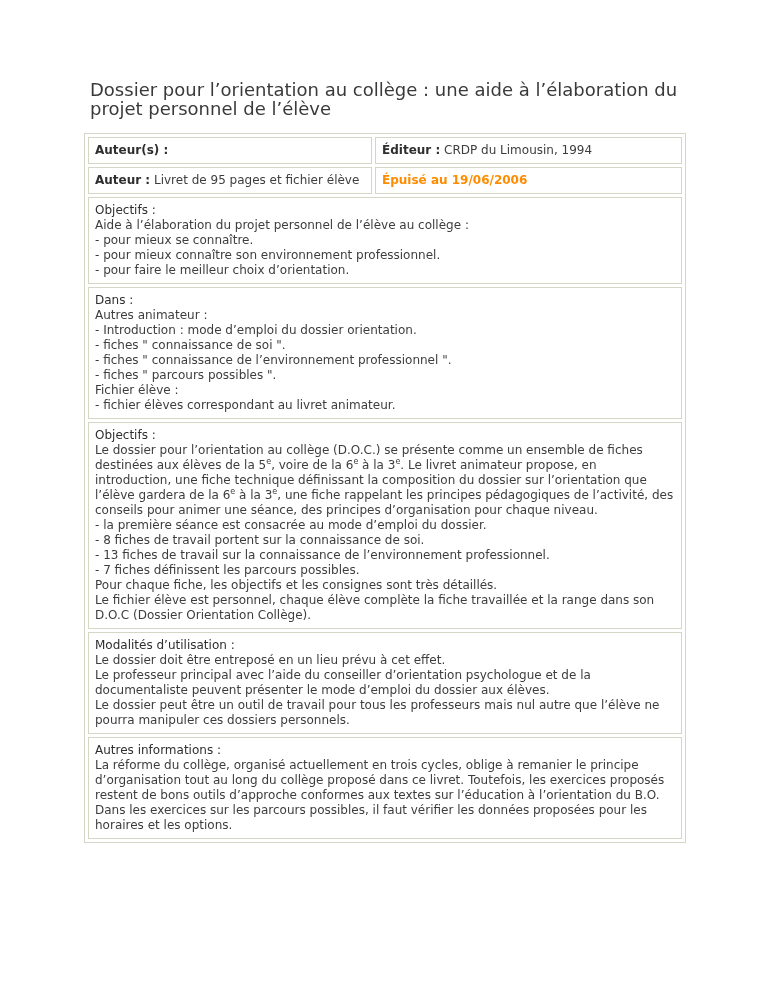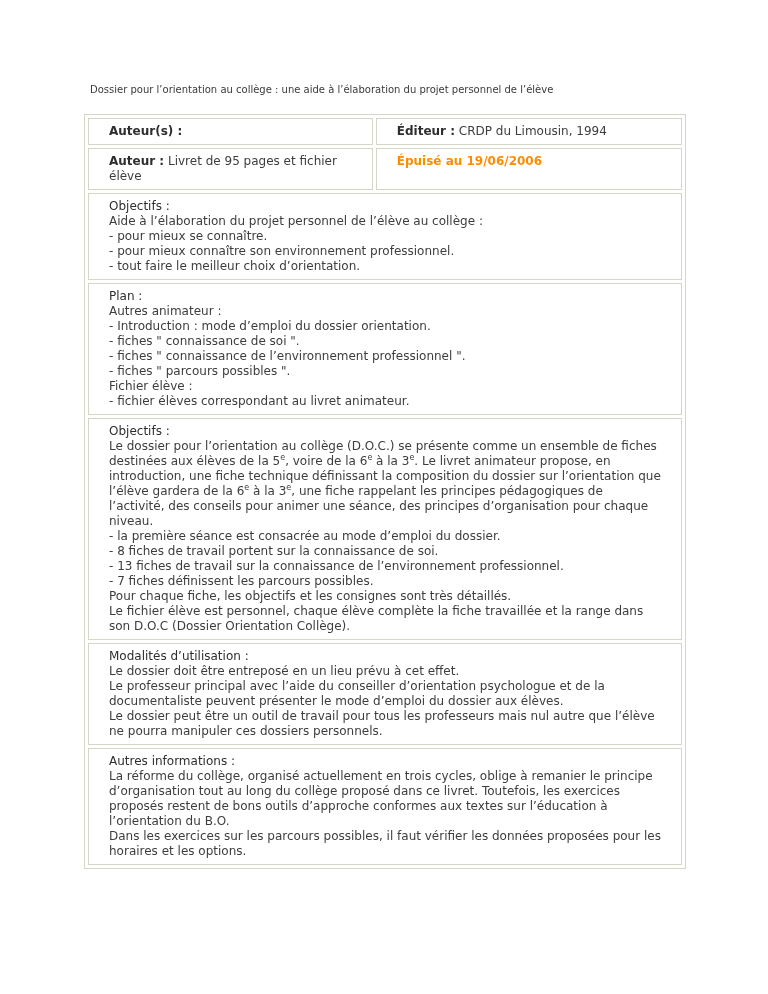--- a/index.html
+++ b/index.html
@@ -12,37 +12,37 @@
     height: 994px;
     font-family: "DejaVu Sans", "Liberation Sans", sans-serif;
     font-size: 12px;
     color: #3d3d3d;
     overflow: hidden;
   }
   .page {
     padding: 80px 82px 0 84px;
   }
   .title {
-    font-size: 10px;
+    font-size: 18px;
     font-weight: normal;
     color: #3a3a3a;
     line-height: 19px;
     margin: 0 0 15px 6px;
     max-width: 600px;
   }
   table.info-table {
     border-collapse: separate;
     border-spacing: 3px;
     border: 1px solid #d6d6c6;
     background: #ffffff;
   }
   table.info-table td {
     border: 1px solid #d6d6c6;
     vertical-align: top;
-    padding: 5px 20px;
+    padding: 5px 6px;
     line-height: 15px;
   }
   td.col-left  { width: 270px; }
   td.col-right { width: 293px; }
   .lbl {
     font-weight: bold;
     color: #2e2e2e;
   }
   .val { color: #3d3d3d; }
   .epuise {
@@ -92,27 +92,27 @@
         <span class="epuise">Épuisé au 19/06/2006</span>
       </td>
     </tr>
 
     <tr>
       <td colspan="2">
         <div class="section-heading">Objectifs :</div>
         <div class="line">Aide à l’élaboration du projet personnel de l’élève au collège :</div>
         <div class="line">- pour mieux se connaître.</div>
         <div class="line">- pour mieux connaître son environnement professionnel.</div>
-        <div class="line">- tout faire le meilleur choix d’orientation.</div>
+        <div class="line">- pour faire le meilleur choix d’orientation.</div>
       </td>
     </tr>
 
     <tr>
       <td colspan="2">
-        <div class="section-heading">Plan :</div>
+        <div class="section-heading">Dans :</div>
         <div class="line">Autres animateur :</div>
         <div class="line">- Introduction : mode d’emploi du dossier orientation.</div>
         <div class="line">- fiches " connaissance de soi ".</div>
         <div class="line">- fiches " connaissance de l’environnement professionnel ".</div>
         <div class="line">- fiches " parcours possibles ".</div>
         <div class="line">Fichier élève :</div>
         <div class="line">- fichier élèves correspondant au livret animateur.</div>
       </td>
     </tr>
 

